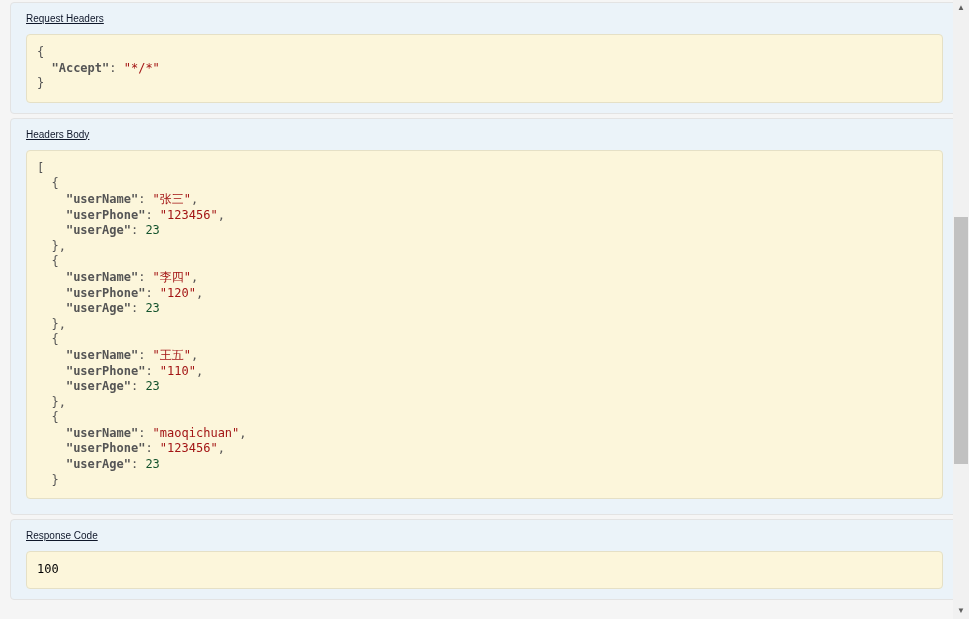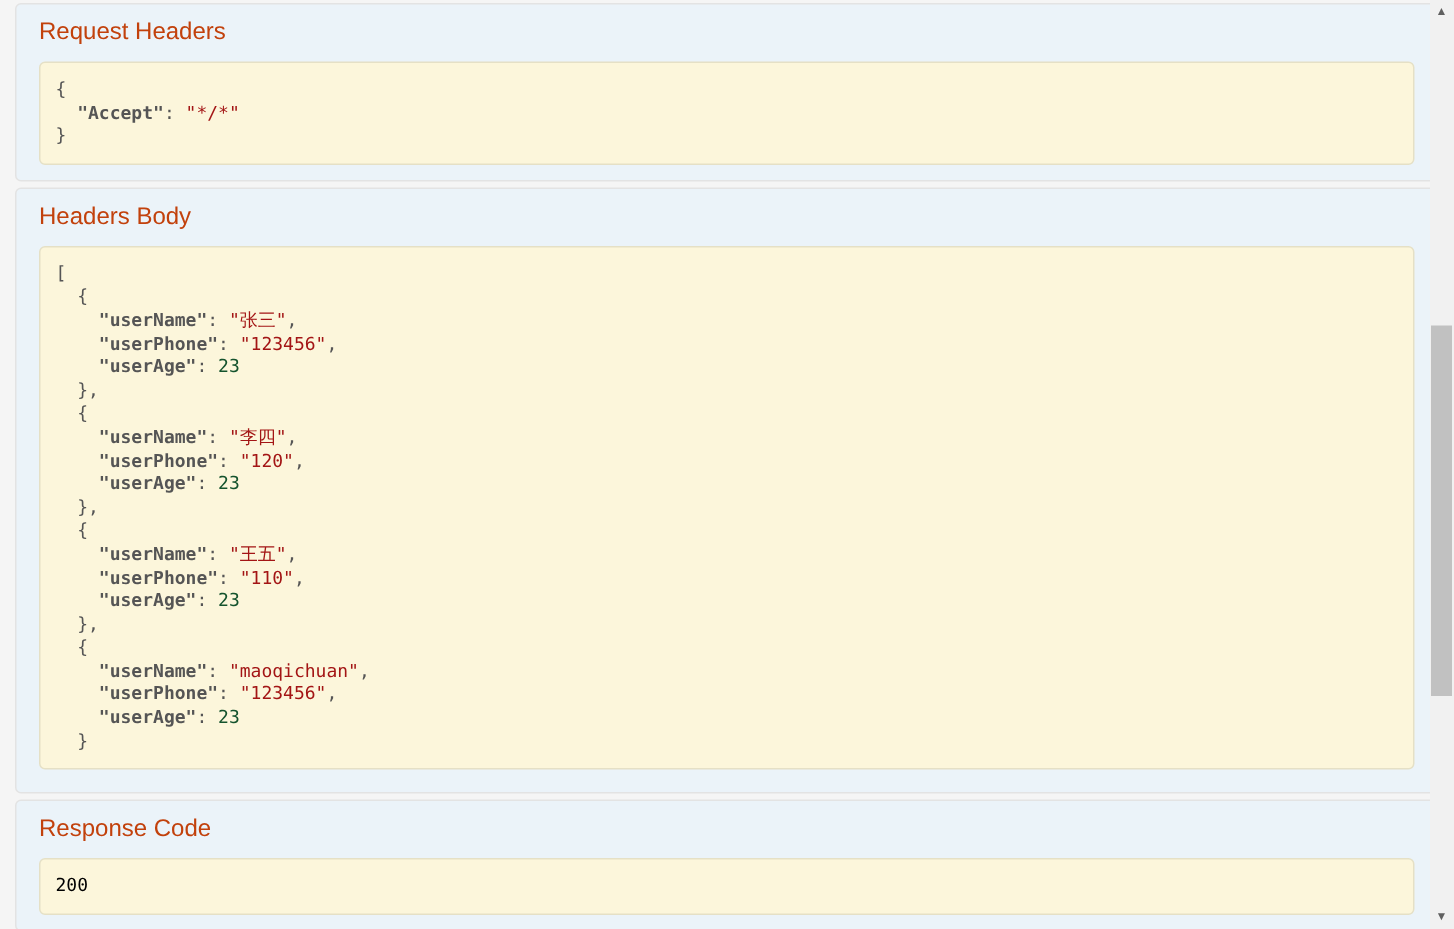--- a/index.html
+++ b/index.html
@@ -16,24 +16,25 @@
       padding: 2px 10px;
       position: relative;
     }
     .section {
       margin-bottom: 4px;
       border: 1px solid #e3e3e3;
       border-radius: 4px;
       background: #ebf3f9;
     }
     .section-header {
-      color: #c2410c;
-      font-size: 16px;
+      color: #0f172a;
+      font-size: 10px;
       padding: 10px 15px;
       font-weight: normal;
+      text-decoration: underline;
     }
     .code-block {
       background: #fcf6db;
       border: 1px solid #e5e0c6;
       border-radius: 4px;
       margin: 0 15px 15px 15px;
       padding: 10px;
       font-family: "Droid Sans Mono", Consolas, monospace;
       font-size: 12px;
       line-height: 1.3;
@@ -133,21 +134,21 @@
     <span class="key">"userName"</span><span class="punct">: </span><span class="string">"maoqichuan"</span><span class="punct">,</span>
     <span class="key">"userPhone"</span><span class="punct">: </span><span class="string">"123456"</span><span class="punct">,</span>
     <span class="key">"userAge"</span><span class="punct">: </span><span class="number">23</span>
   <span class="punct">}</span>
 </pre>
     </div>
   </div>
 
   <div class="section">
     <h4 class="section-header">Response Code</h4>
-    <pre class="code-block small-margin">200</pre>
+    <pre class="code-block small-margin">100</pre>
   </div>
 
 </div>
 
 <div class="page-scroll">
   <div class="page-scroll-arrow up">▲</div>
   <div class="scrollbar-thumb"></div>
   <div class="page-scroll-arrow down">▼</div>
 </div>
 

